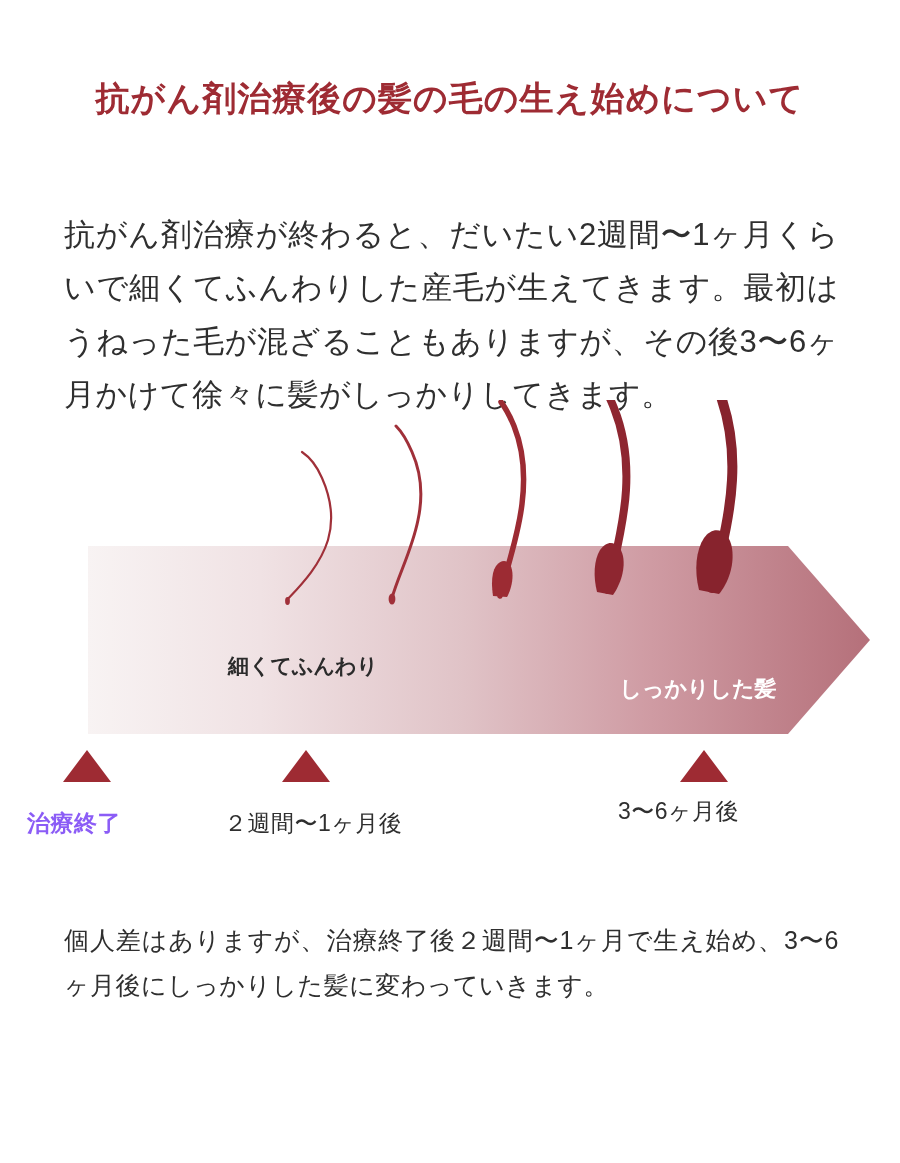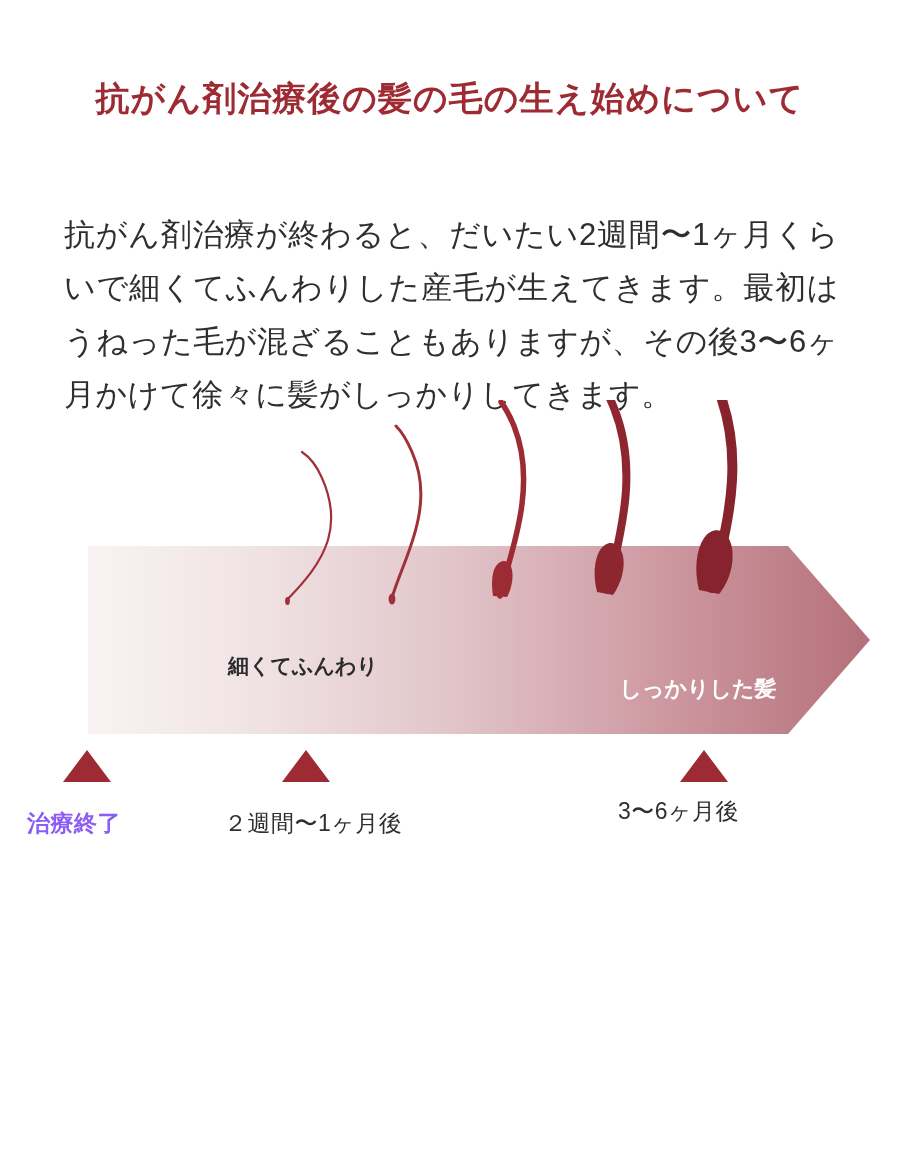--- a/index.html
+++ b/index.html
@@ -212,14 +212,15 @@
       <div class="marker" style="left:282px; top:10px;"></div>
       <div class="marker" style="left:680px; top:10px;"></div>
 
       <div class="tl-label accent" style="left:27px; top:68px;">治療終了</div>
       <div class="tl-label" style="left:196px; top:68px;margin-left:28px;">２週間〜1ヶ月後</div>
       <div class="tl-label" style="left:618px; top:56px;">3〜6ヶ月後</div>
     </div>
 
   </div>
 
+  <div class="closing">個人差はありますが、治療終了後２週間〜1ヶ月で生え始め、3〜6ヶ月後にしっかりした髪に変わっていきます。</div>
 
 </div>
 
 </body></html>

